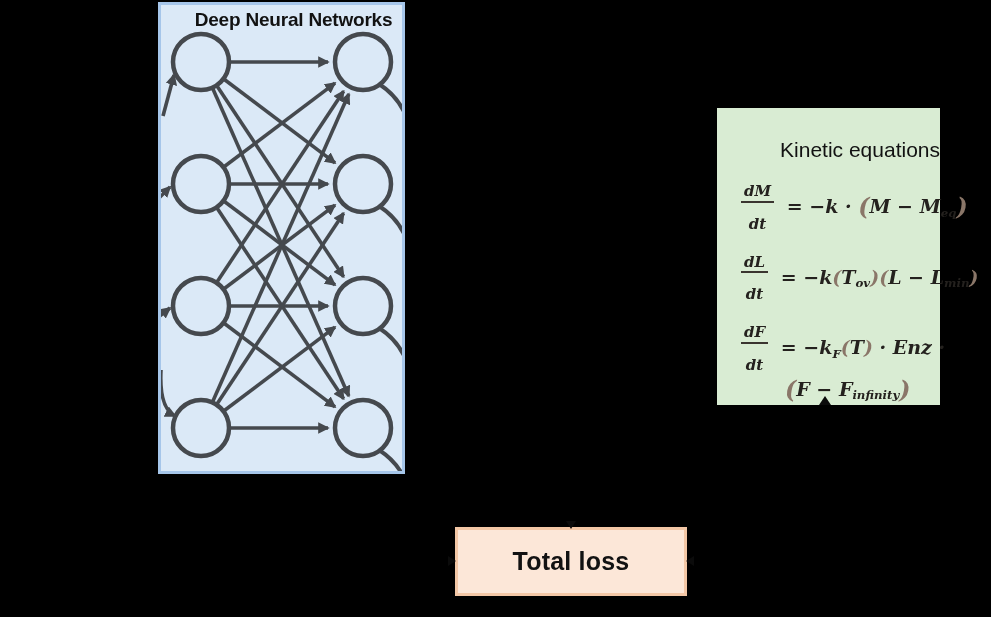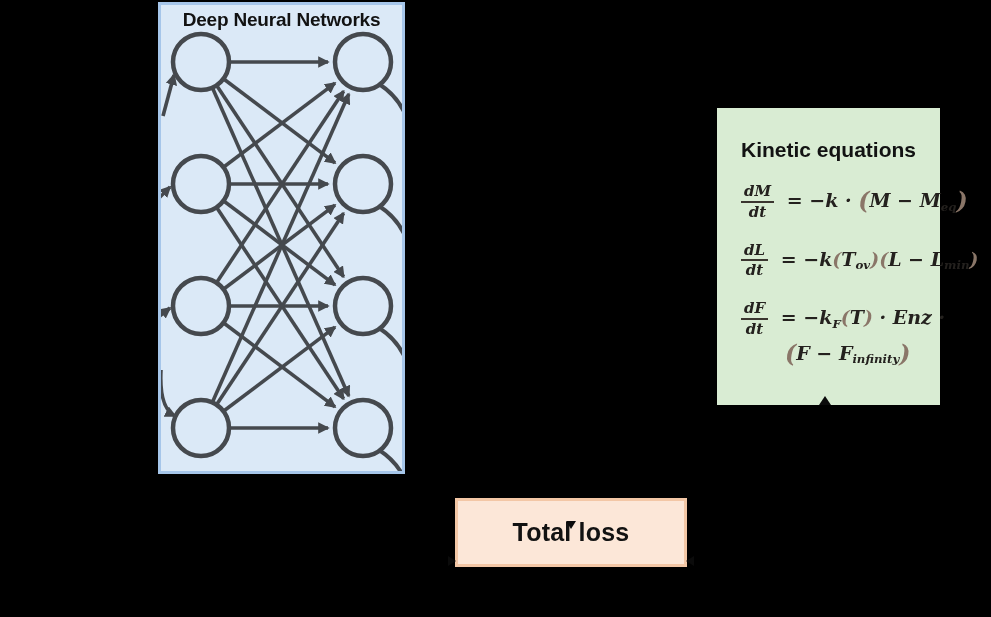--- a/index.html
+++ b/index.html
@@ -6,51 +6,51 @@
   .stage{
     position:relative;width:991px;height:617px;background:#000;overflow:hidden;
     font-family:"Liberation Sans",sans-serif;
   }
   
   .dnn-box{
     position:absolute;left:158px;top:2px;width:247px;height:472px;
     box-sizing:border-box;background:#dbe9f7;border:3px solid #a6c6ea;
   }
   .dnn-title{
-    position:absolute;top:4px;left:0;width:100%;text-align:center;
+    position:absolute;top:4px;left:12px;width:100%;text-align:center;
     font-size:19px;font-weight:800;color:#121212;letter-spacing:-0.2px;
   }
   .dnn-box svg{position:absolute;left:0;top:0;}
   
   .kin-box{
     position:absolute;left:717px;top:108px;width:223px;height:297px;
     box-sizing:border-box;background:#d9ecd3;color:#1f1d1b;
   }
   .kin-title{
-    margin-top:30px;text-align:center;
-    font-size:21px;font-weight:700;color:#121212;
+    margin-top:30px;text-align:right;
+    font-size:21px;font-weight:400;color:#121212;
   }
   .equation{
     margin:22px 0 0 24px;
     font-family:"DejaVu Serif",serif;font-style:italic;font-weight:bold;
     font-size:19px;color:#24211e;white-space:nowrap;
   }
   .frac{
     display:inline-flex;flex-direction:column;align-items:center;
     vertical-align:middle;font-size:15px;line-height:1.05;margin-right:6px;text-align:center;
   }
   .frac .num{border-bottom:2px solid #3a352f;padding:0 3px 1px;}
-  .frac .den{padding-top:2px;}
+  .frac .den{padding-top:14px;}
   .paren{color:#8a7668;font-weight:bold;}
   .paren.big{font-size:1.25em;vertical-align:-0.08em;}
   sub.msub{font-size:0.62em;font-weight:bold;vertical-align:baseline;position:relative;top:0.28em;}
   .eq-line2{margin:2px 0 0 44px;}
   
   .loss-box{
-    position:absolute;left:455px;top:498px;width:232px;height:69px;
+    position:absolute;left:455px;top:527px;width:232px;height:69px;
     box-sizing:border-box;background:#fce7d8;border:3px solid #f3c7a6;
     display:flex;align-items:center;justify-content:center;
   }
   .loss-label{font-size:25px;font-weight:800;color:#121212;letter-spacing:0.2px;}
   
   .tip{position:absolute;width:0;height:0;}
   .tip-up{border-left:6px solid transparent;border-right:6px solid transparent;border-bottom:9px solid #0b0b0b;}
   .tip-down{border-left:5px solid transparent;border-right:5px solid transparent;border-top:8px solid #0b0b0b;}
   .tip-right{border-top:5px solid transparent;border-bottom:5px solid transparent;border-left:8px solid #0b0b0b;}
   .tip-left{border-top:5px solid transparent;border-bottom:5px solid transparent;border-right:8px solid #0b0b0b;}

